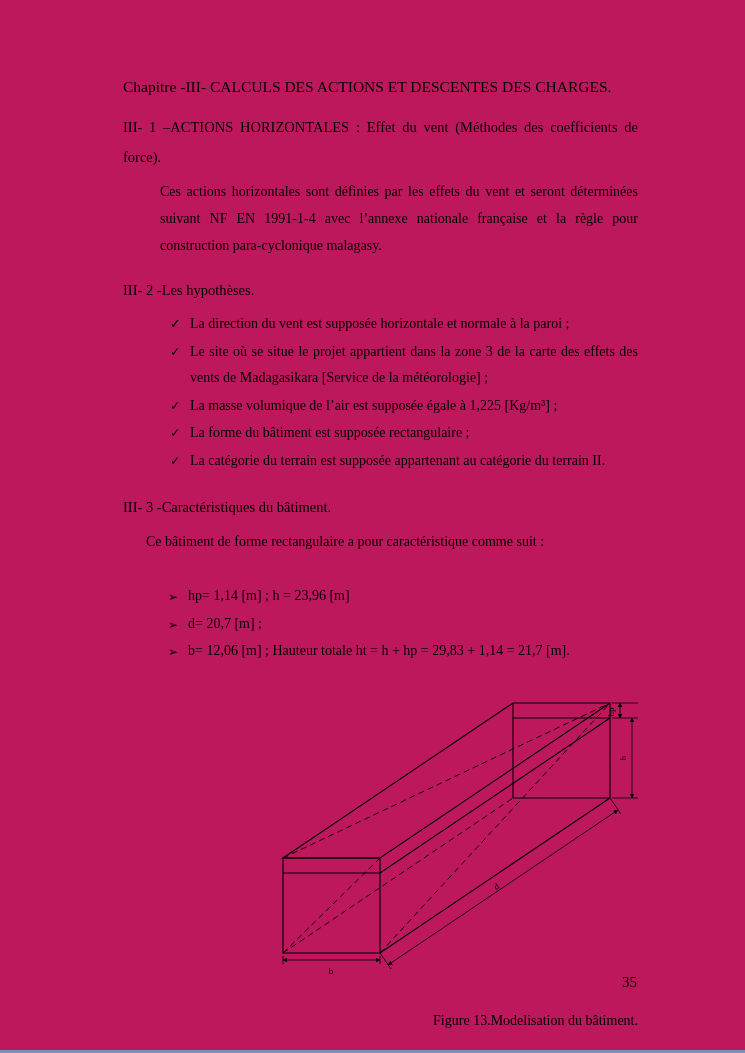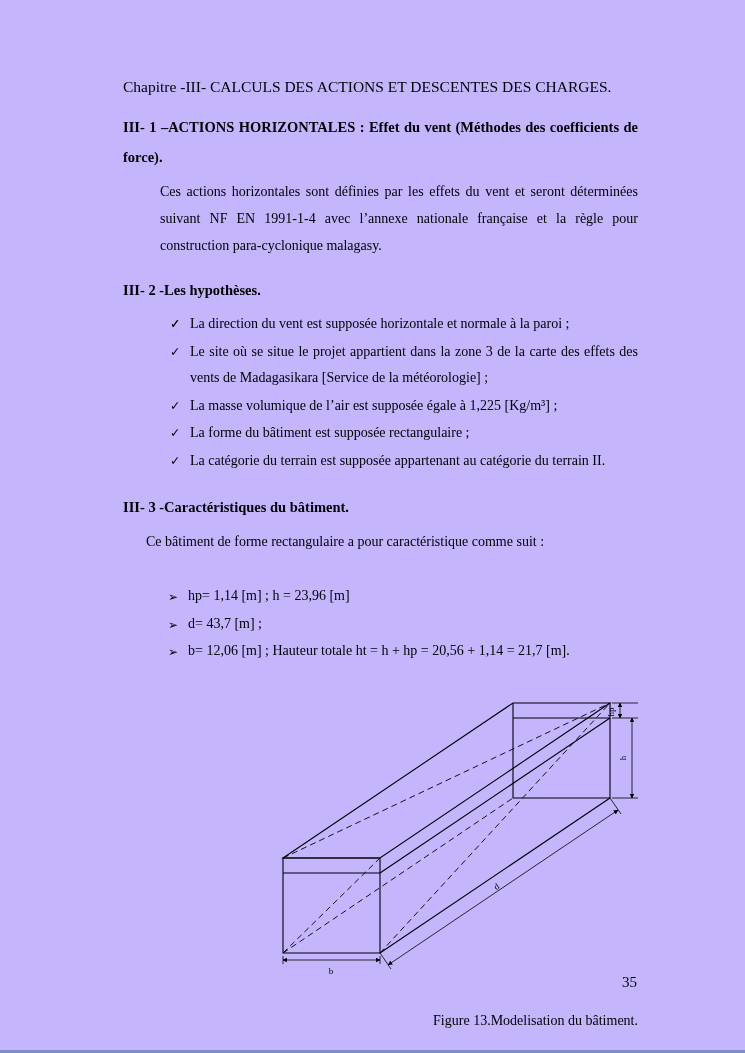--- a/index.html
+++ b/index.html
@@ -6,35 +6,35 @@
   html, body { margin: 0; padding: 0; }
   body {
     width: 745px; height: 1053px;
     background: #ffffff;
     font-family: "Liberation Serif", "DejaVu Serif", serif;
     color: #000;
   }
   .page {
     position: relative;
     width: 745px; height: 1053px;
-    background: #c4b5fd;
+    background: #be185d;
     overflow: hidden;
   }
   .content {
     position: absolute;
     left: 123px; top: 78px;
     width: 515px;
   }
   .chapter-title {
     font-size: 15.5px;
     white-space: nowrap;
     margin: 0 0 16px 0;
   }
   .heading {
-    font-weight: bold;
+    font-weight: normal;
     font-size: 14.5px;
     line-height: 30px;
     text-align: justify;
     margin: 0 0 6px 0;
   }
   .heading.mt { margin-top: 18px; }
   .body-para {
     font-size: 14px;
     line-height: 27px;
     text-align: justify;
@@ -137,25 +137,25 @@
 
     <p class="intro-para">Ce bâtiment de forme rectangulaire a pour caractéristique comme suit :</p>
 
     <ul class="doc-list arrow-list">
       <li>
         <span class="bullet">➢</span>
         <span>hp= 1,14 [m] ; h = 23,96 [m]</span>
       </li>
       <li>
         <span class="bullet">➢</span>
-        <span>d= 43,7 [m] ;</span>
+        <span>d= 20,7 [m] ;</span>
       </li>
       <li>
         <span class="bullet">➢</span>
-        <span>b= 12,06 [m] ; Hauteur totale ht = h + hp = 20,56 + 1,14 = 21,7 [m].</span>
+        <span>b= 12,06 [m] ; Hauteur totale ht = h + hp = 29,83 + 1,14 = 21,7 [m].</span>
       </li>
     </ul>
 
     <div class="figure-block">
       <svg class="model-svg" width="380" height="295" viewBox="0 0 380 295" xmlns="http://www.w3.org/2000/svg">
         <defs>
           <marker id="arr" viewBox="0 0 10 10" refX="9" refY="5" markerWidth="6" markerHeight="6" orient="auto-start-reverse">
             <path d="M0,0 L10,5 L0,10 z" fill="#000"></path>
           </marker>
         </defs>

